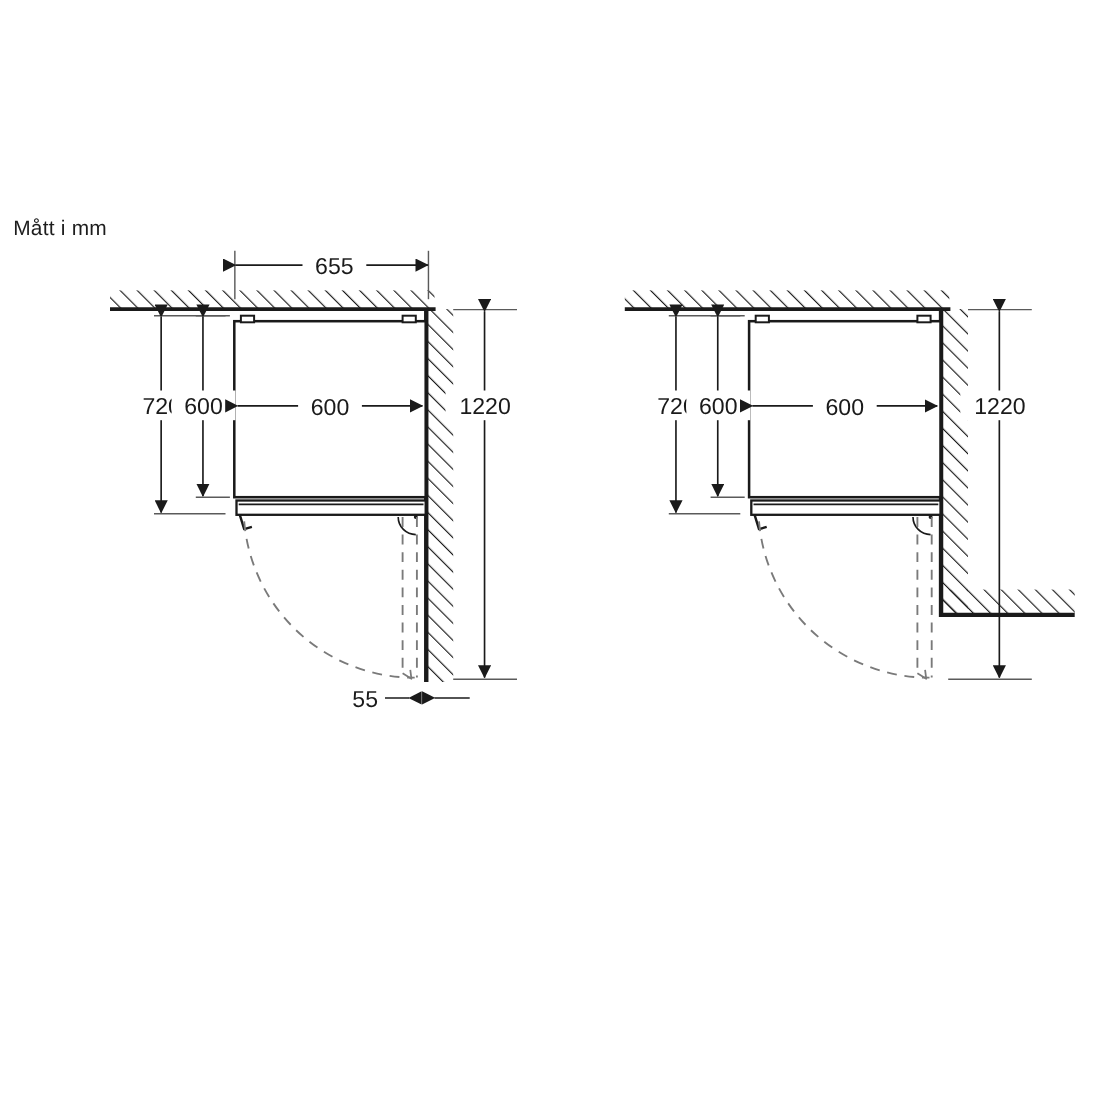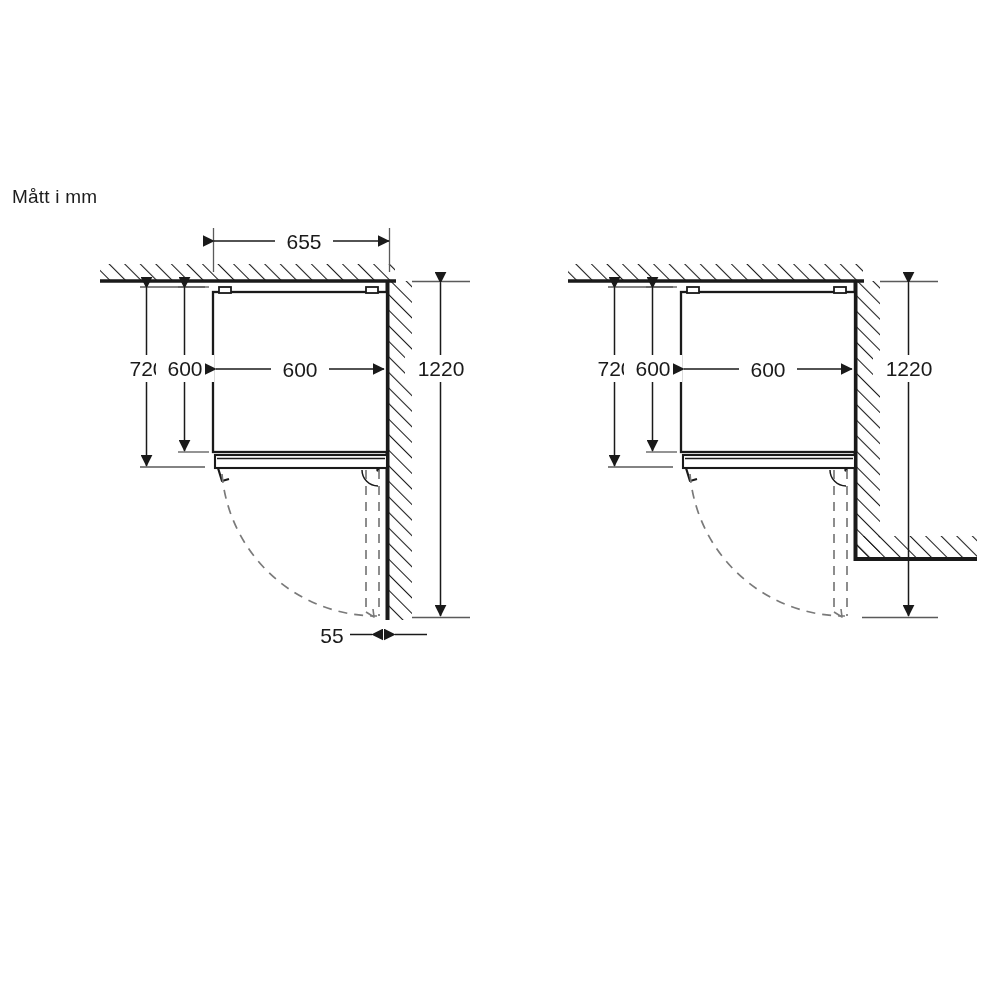--- a/index.html
+++ b/index.html
@@ -15,21 +15,21 @@
     overflow: hidden;
   }
   #stage {
     position: relative;
     width: 1000px;
     height: 1000px;
   }
   #caption {
     position: absolute;
     left: 12px;
-    top: 186px;
+    top: 198px;
     font-size: 19px;
     color: #1d1d1d;
     letter-spacing: 0.2px;
     white-space: nowrap;
   }
   svg.drawing {
     position: absolute;
     left: 0;
     top: 0;
     width: 1000px;

